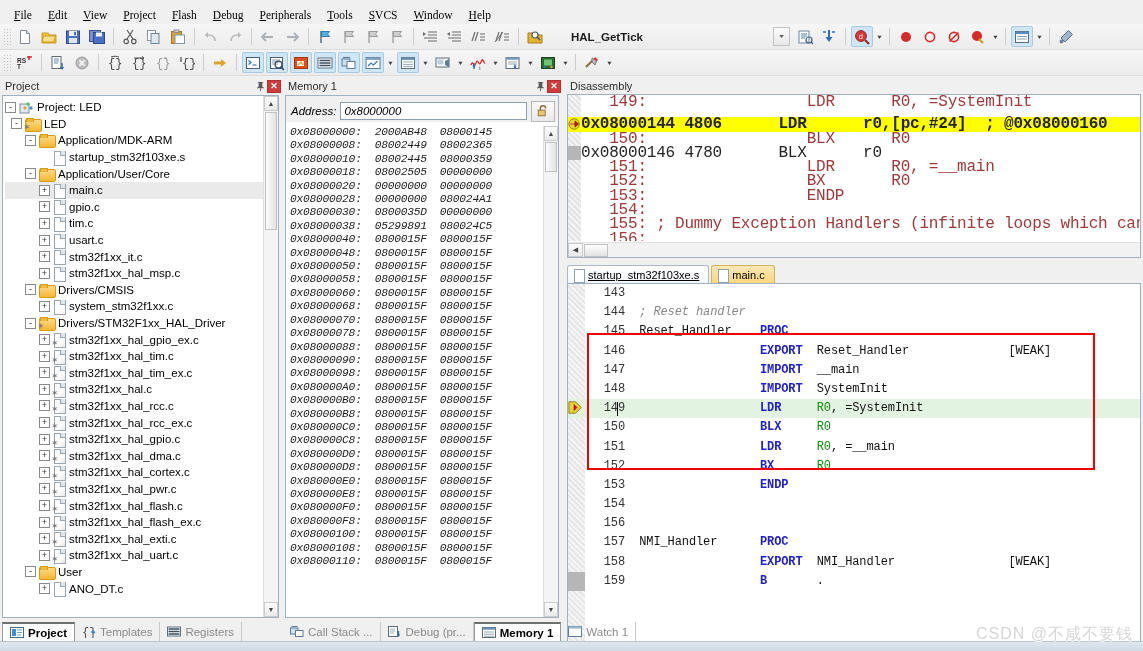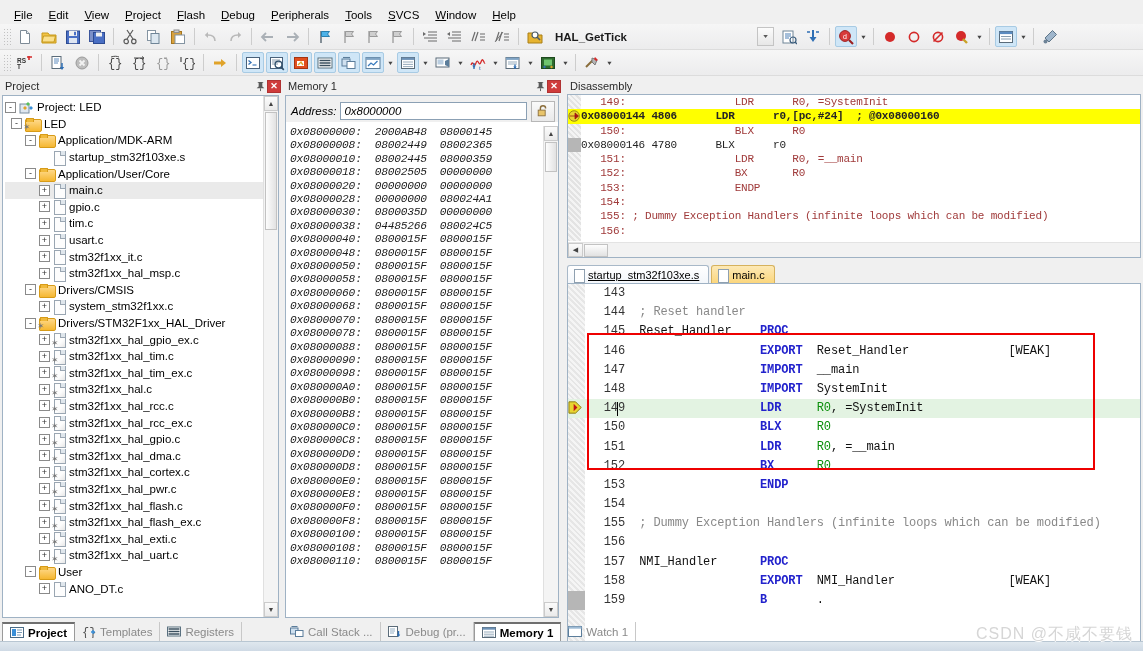--- a/index.html
+++ b/index.html
@@ -13,21 +13,21 @@
     color: #000;
   }
   .app { position: relative; width: 1143px; height: 651px; background: #f0f0f0; }
 
   
   .menubar {
     position: absolute; left: 0; top: 6px; width: 1143px; height: 18px;
     background: #f0f0f0; display: flex; align-items: center; padding-left: 6px;
   }
   .menu-item {
-    padding: 2px 8px; font-size: 11.5px; color: #000; cursor: default; white-space: nowrap;
+    padding: 2px 8px; font-size: 11.5px; color: #000; cursor: default; white-space: nowrap; font-family: Liberation Serif, serif;
   }
   .menu-item u { text-decoration: underline; }
 
   
   .toolbar {
     position: absolute; left: 0; width: 1143px; height: 26px;
     background: linear-gradient(to bottom, #f6f6f6 0%, #ececed 100%);
     border-bottom: 1px solid #dcdcdc;
     display: flex; align-items: center;
   }
@@ -39,21 +39,21 @@
   .tb-btn {
     width: 22px; height: 21px; margin: 0 1px; display: flex; align-items: center;
     justify-content: center; border: 1px solid transparent; border-radius: 2px;
     position: relative; flex: none;
   }
   .tb-btn.active { background: #cfe6f7; border-color: #a8cbe4; }
   .tb-sep { width: 1px; height: 17px; background: #cdcdcd; margin: 0 4px; flex: none; }
   .tb-caret { width: 11px; height: 21px; display: flex; align-items: center;
     justify-content: center; font-size: 7px; color: #444; flex: none; }
   .tb-caret::after { content: "\25BC"; transform: scale(1, .8); }
-  .combo-wrap { display: flex; align-items: center; margin-left: 2px; }
+  .combo-wrap { display: flex; align-items: center; margin-left: 18px; }
   .combo-text {
     width: 160px; height: 20px; line-height: 20px; font-size: 11.5px;
     font-weight: bold; padding-left: 6px; color: #1b1b1b; background: transparent;
     border: none; overflow: hidden; white-space: nowrap;
   }
   .combo-arrow {
     width: 17px; height: 19px; border: 1px solid #c4c4c4; background: linear-gradient(#fcfcfc,#e7e7e7);
     display: flex; align-items: center; justify-content: center; font-size: 7px; color: #5a5a5a;
   }
   .combo-arrow::after { content: "\25BC"; transform: scale(1.1, .75); }
@@ -153,26 +153,26 @@
 
   
   .dis-panel { position: absolute; left: 565px; top: 78px; width: 578px; height: 182px; background: #f0f0f0; }
   .dis-box { position: absolute; left: 2px; top: 16px; width: 574px; height: 164px;
     background: #fff; border: 1px solid #9fb2c4; overflow: hidden; }
   .dis-lines { position: absolute; left: 0; top: 0; right: 0; bottom: 16px; overflow: hidden; }
   .dis-gutter { position: absolute; left: 0; top: 0; width: 13px; bottom: 16px;
     background-image: repeating-linear-gradient(45deg,#e3e3e3 0 2px,#f4f4f4 2px 4px); }
   .dis-row {
     position: relative; height: 14.3px; line-height: 14.3px;
-    font-family: "Liberation Mono", monospace; font-size: 11px; white-space: pre;
+    font-family: "Liberation Mono", monospace; font-size: 16px; white-space: pre;
     padding-left: 13px; letter-spacing: -0.2px;
   }
   .dis-row.src { color: #a03a3a; }
   .dis-row.asm { color: #242424; }
-  .dis-row.hl { background: #ffff00; font-weight: bold; }
+  .dis-row.hl { background: #ffff00; font-weight: bold; margin-top: 8px; }
   .dis-row .gmark {
     position: absolute; left: 0; top: 0; width: 13px; height: 14.3px; background: #b6b6b6;
   }
   .pc-arrow {
     position: absolute; left: 0px; top: 0px; width: 14px; height: 14px; z-index: 4;
   }
   .hscroll {
     position: absolute; left: 0; right: 0; bottom: 0; height: 15px;
     background: #f2f2f2; border-top: 1px solid #e3e3e3; display: flex; align-items: center;
   }
@@ -211,21 +211,21 @@
   .code-row {
     position: relative; height: 19.2px; line-height: 19.2px;
     font-family: "Liberation Mono", monospace; font-size: 12px; white-space: pre;
     padding-left: 17px; letter-spacing: -0.1px; color: #111;
   }
   .code-row.exec { background: #e3f3e2; }
   .code-row .gm { position: absolute; left: 0; top: 0; width: 17px; height: 19.2px; background: #b6b6b6; }
   .lineno { color: #333; display: inline-block; width: 40px; text-align: right; }
   .kw { color: #2222cc; font-weight: bold; }
   .reg { color: #0b8f0b; }
-  .cmt { color: #888888; }
+  .cmt { color: #888888; font-style: italic; }
   .red-box {
     position: absolute; left: 19px; top: 49px; width: 508px; height: 137px;
     border: 2px solid #ee0000; pointer-events: none; z-index: 6;
   }
   .cursor-bar {
     position: absolute; left: 49px; width: 1px; height: 14px; background: #000; z-index: 5;
   }
   .pc-arrow-code { position: absolute; left: 0px; width: 17px; height: 17px; z-index: 7; }
 
   
@@ -923,21 +923,21 @@
         </div>
       </div>
       <div class="mem-rows" id="mem-rows">
           <div class="mem-row">0x08000000:  2000AB48  08000145</div>
           <div class="mem-row">0x08000008:  08002449  08002365</div>
           <div class="mem-row">0x08000010:  08002445  08000359</div>
           <div class="mem-row">0x08000018:  08002505  00000000</div>
           <div class="mem-row">0x08000020:  00000000  00000000</div>
           <div class="mem-row">0x08000028:  00000000  080024A1</div>
           <div class="mem-row">0x08000030:  0800035D  00000000</div>
-          <div class="mem-row">0x08000038:  04485266  080024C5</div>
+          <div class="mem-row">0x08000038:  05299891  080024C5</div>
           <div class="mem-row">0x08000040:  0800015F  0800015F</div>
           <div class="mem-row">0x08000048:  0800015F  0800015F</div>
           <div class="mem-row">0x08000050:  0800015F  0800015F</div>
           <div class="mem-row">0x08000058:  0800015F  0800015F</div>
           <div class="mem-row">0x08000060:  0800015F  0800015F</div>
           <div class="mem-row">0x08000068:  0800015F  0800015F</div>
           <div class="mem-row">0x08000070:  0800015F  0800015F</div>
           <div class="mem-row">0x08000078:  0800015F  0800015F</div>
           <div class="mem-row">0x08000088:  0800015F  0800015F</div>
           <div class="mem-row">0x08000090:  0800015F  0800015F</div>
@@ -1016,21 +1016,20 @@
           <div class="code-row exec"><span class="pc-arrow-code"><svg width="17" height="17" viewBox="0 0 18 18">
                 <path d="M1 3h7l6 6-6 6H1z" fill="#e8d531" stroke="#8a7a10"></path>
                 <path d="M2 9h7M6 5l4 4-4 4z" fill="#c01616"></path>
               </svg></span><span class="lineno">149</span><span>&nbsp;&nbsp;&nbsp;&nbsp;&nbsp;&nbsp;&nbsp;&nbsp;&nbsp;&nbsp;&nbsp;&nbsp;&nbsp;&nbsp;&nbsp;&nbsp;&nbsp;&nbsp;&nbsp;</span><span class="kw">LDR</span><span>&nbsp;&nbsp;&nbsp;&nbsp;&nbsp;</span><span class="reg">R0</span><span>,&nbsp;=SystemInit</span></div>
           <div class="cursor-bar" style="top: 118.2px;"></div>
           <div class="code-row"><span class="lineno">150</span><span>&nbsp;&nbsp;&nbsp;&nbsp;&nbsp;&nbsp;&nbsp;&nbsp;&nbsp;&nbsp;&nbsp;&nbsp;&nbsp;&nbsp;&nbsp;&nbsp;&nbsp;&nbsp;&nbsp;</span><span class="kw">BLX</span><span>&nbsp;&nbsp;&nbsp;&nbsp;&nbsp;</span><span class="reg">R0</span></div>
           <div class="code-row"><span class="lineno">151</span><span>&nbsp;&nbsp;&nbsp;&nbsp;&nbsp;&nbsp;&nbsp;&nbsp;&nbsp;&nbsp;&nbsp;&nbsp;&nbsp;&nbsp;&nbsp;&nbsp;&nbsp;&nbsp;&nbsp;</span><span class="kw">LDR</span><span>&nbsp;&nbsp;&nbsp;&nbsp;&nbsp;</span><span class="reg">R0</span><span>,&nbsp;=__main</span></div>
           <div class="code-row"><span class="lineno">152</span><span>&nbsp;&nbsp;&nbsp;&nbsp;&nbsp;&nbsp;&nbsp;&nbsp;&nbsp;&nbsp;&nbsp;&nbsp;&nbsp;&nbsp;&nbsp;&nbsp;&nbsp;&nbsp;&nbsp;</span><span class="kw">BX</span><span>&nbsp;&nbsp;&nbsp;&nbsp;&nbsp;&nbsp;</span><span class="reg">R0</span></div>
           <div class="code-row"><span class="lineno">153</span><span>&nbsp;&nbsp;&nbsp;&nbsp;&nbsp;&nbsp;&nbsp;&nbsp;&nbsp;&nbsp;&nbsp;&nbsp;&nbsp;&nbsp;&nbsp;&nbsp;&nbsp;&nbsp;&nbsp;</span><span class="kw">ENDP</span></div>
           <div class="code-row"><span class="lineno">154</span></div>
-          <div class="code-row"><span class="lineno">155</span><span class="cmt">&nbsp;&nbsp;;&nbsp;Dummy&nbsp;Exception&nbsp;Handlers&nbsp;(infinite&nbsp;loops&nbsp;which&nbsp;can&nbsp;be&nbsp;modified)</span></div>
           <div class="code-row"><span class="lineno">156</span></div>
           <div class="code-row"><span class="lineno">157</span><span>&nbsp;&nbsp;NMI_Handler&nbsp;&nbsp;&nbsp;&nbsp;&nbsp;&nbsp;</span><span class="kw">PROC</span></div>
           <div class="code-row"><span class="lineno">158</span><span>&nbsp;&nbsp;&nbsp;&nbsp;&nbsp;&nbsp;&nbsp;&nbsp;&nbsp;&nbsp;&nbsp;&nbsp;&nbsp;&nbsp;&nbsp;&nbsp;&nbsp;&nbsp;&nbsp;</span><span class="kw">EXPORT</span><span>&nbsp;&nbsp;NMI_Handler&nbsp;&nbsp;&nbsp;&nbsp;&nbsp;&nbsp;&nbsp;&nbsp;&nbsp;&nbsp;&nbsp;&nbsp;&nbsp;&nbsp;&nbsp;&nbsp;</span><span>[WEAK]</span></div>
           <div class="code-row"><span class="gm"></span><span class="lineno">159</span><span>&nbsp;&nbsp;&nbsp;&nbsp;&nbsp;&nbsp;&nbsp;&nbsp;&nbsp;&nbsp;&nbsp;&nbsp;&nbsp;&nbsp;&nbsp;&nbsp;&nbsp;&nbsp;&nbsp;</span><span class="kw">B</span><span>&nbsp;&nbsp;&nbsp;&nbsp;&nbsp;&nbsp;&nbsp;.</span></div>
         </div>
       <div class="red-box"></div>
       <div class="hscroll">
         <div class="arrow-l">◀</div>
         <div class="hthumb" style="width:500px;margin-left:1px;"></div>
       </div>

